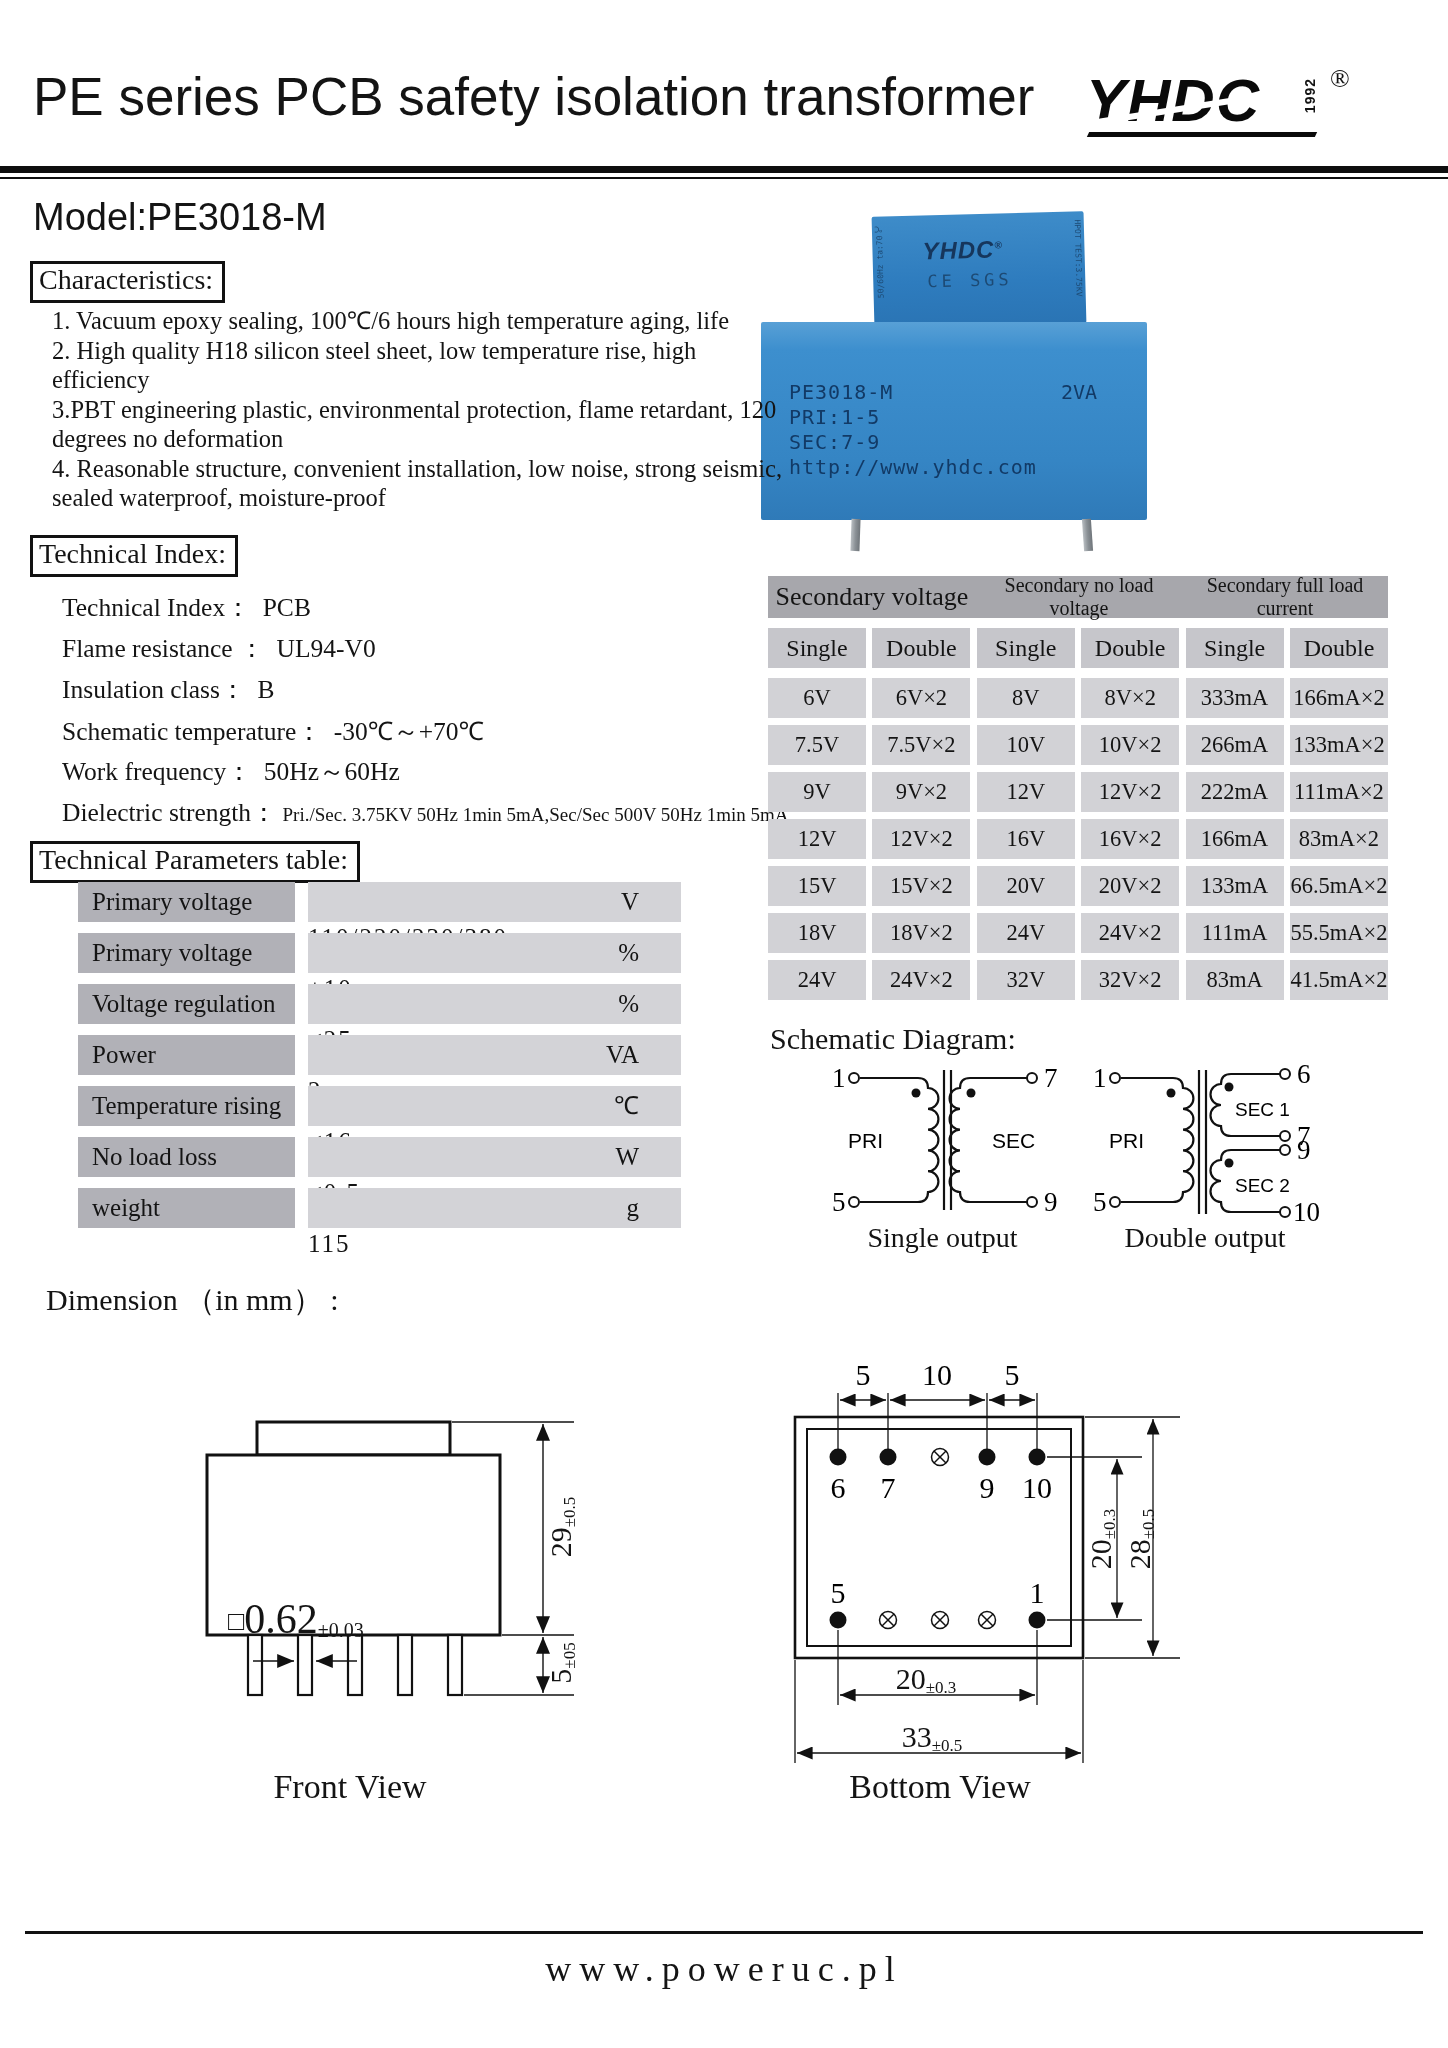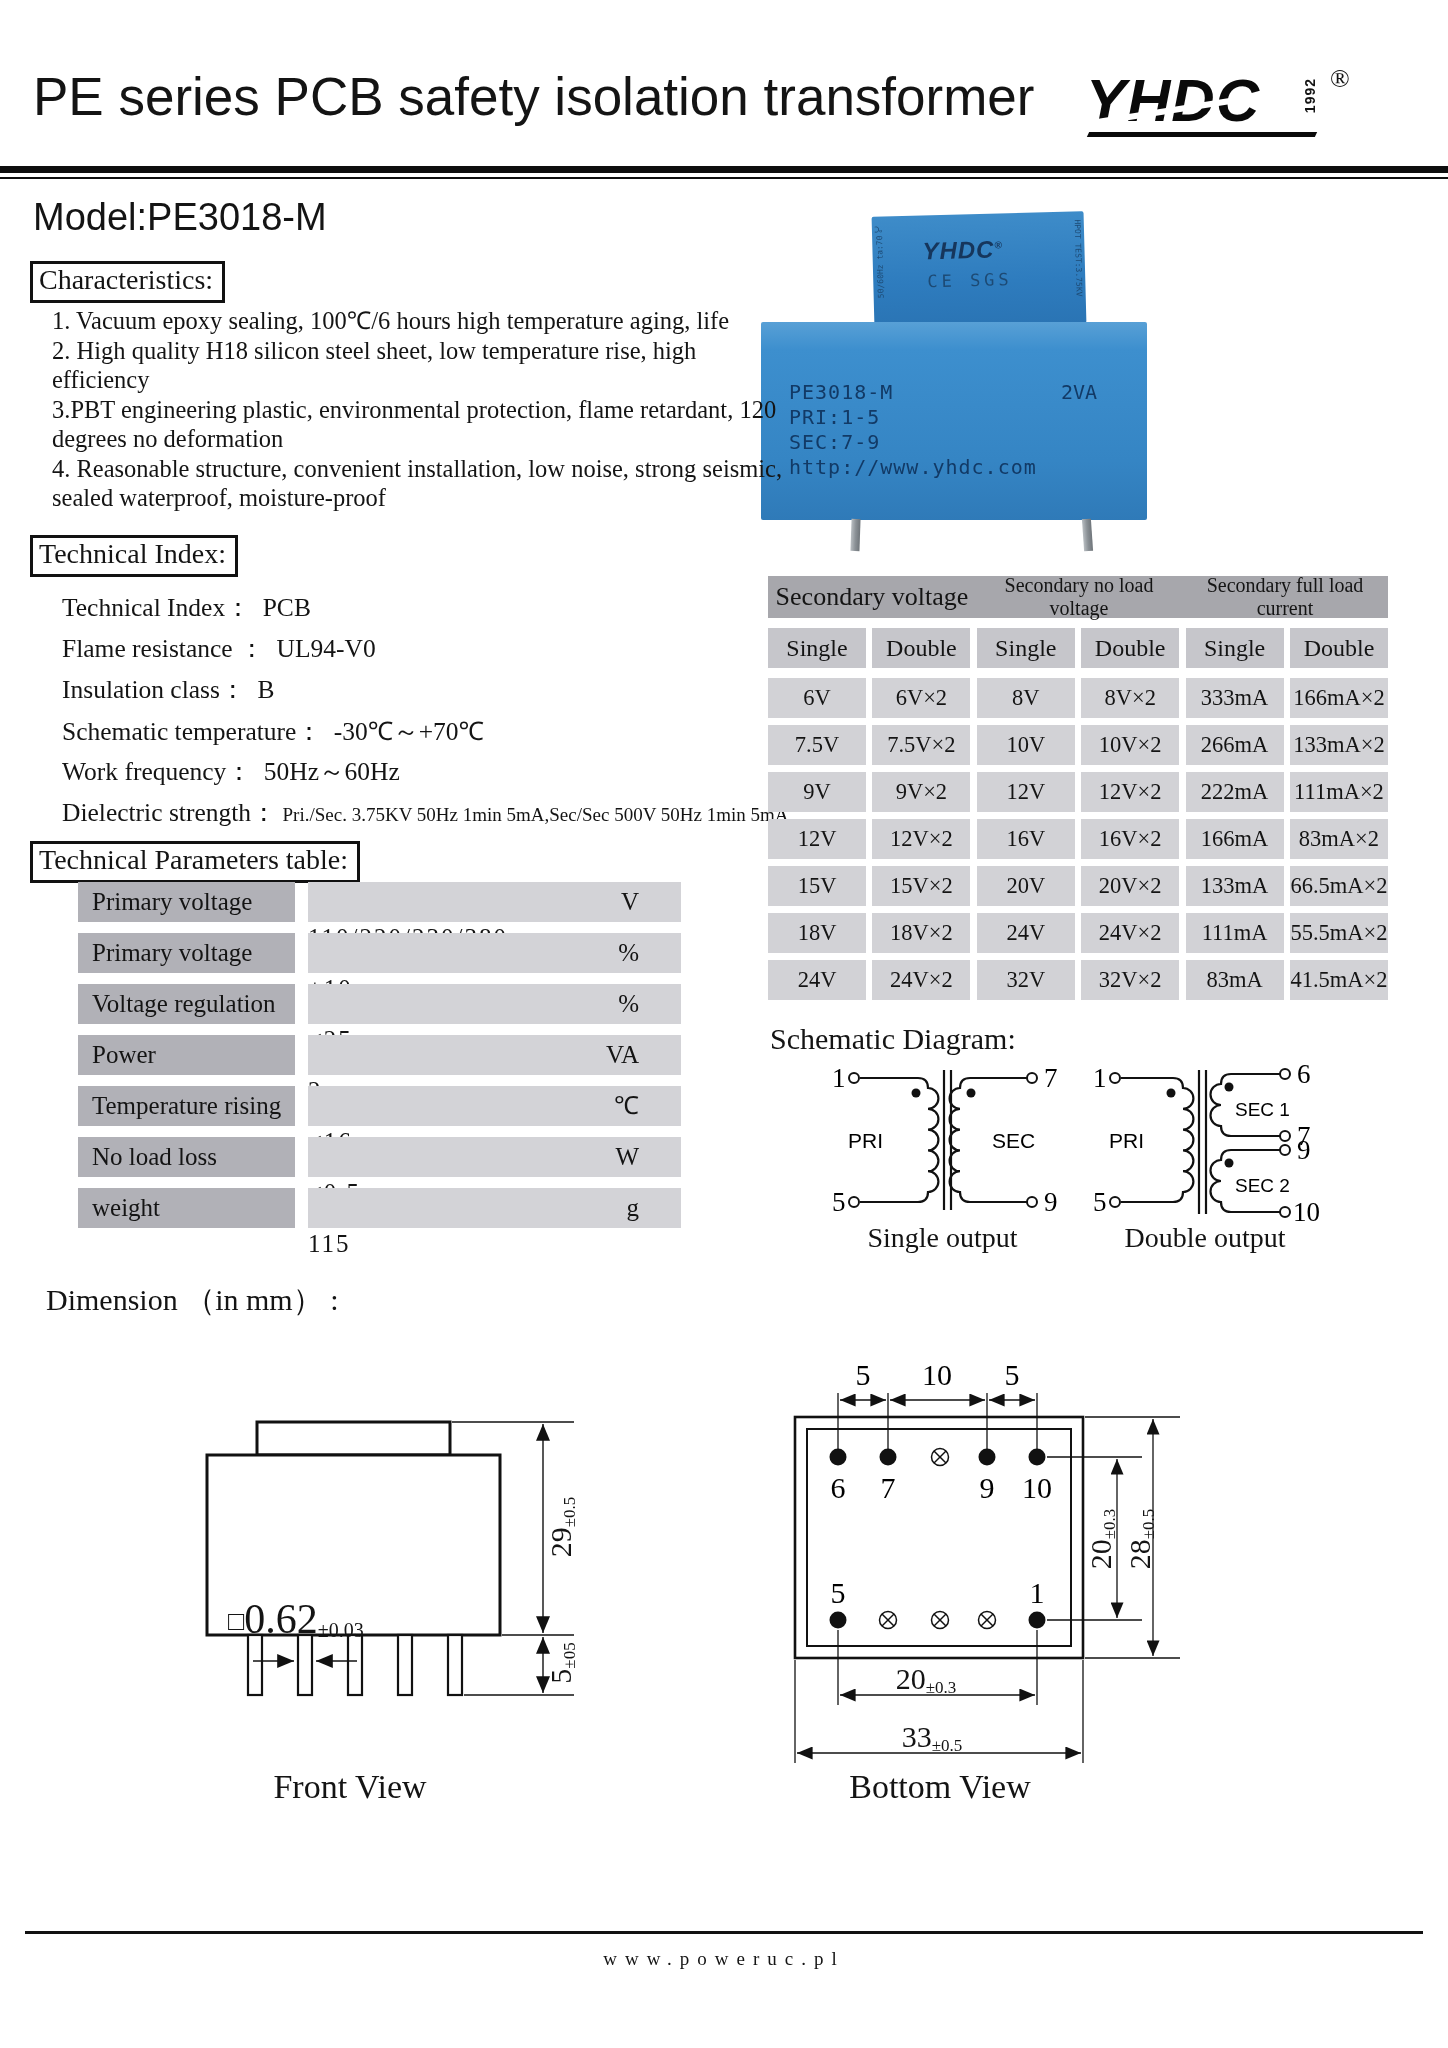--- a/index.html
+++ b/index.html
@@ -83,21 +83,21 @@
             color:#1d4a74;letter-spacing:4px;}
   .photo-body{position:absolute;left:6px;top:110px;width:386px;height:198px;border-radius:2px;
               background:linear-gradient(180deg,#58a0d6 0%,#3d8fce 14%,#3585c4 70%,#2f7ab8 100%);}
   .body-text{position:absolute;left:28px;top:58px;font-family:"DejaVu Sans Mono",monospace;font-size:20px;
              line-height:25px;color:#123a66;letter-spacing:1px;white-space:pre;}
   .body-power{position:absolute;left:300px;top:58px;font-family:"DejaVu Sans Mono",monospace;font-size:20px;color:#123a66;}
   .photo-pin{position:absolute;top:307px;width:9px;height:32px;background:linear-gradient(90deg,#b9bec2,#8b9196,#6f757a);}
 
   
   .footer-line{left:25px;top:1931px;width:1398px;height:3px;background:#111;}
-  .footer-url{left:0;top:1948px;width:1448px;text-align:center;font-size:19px;letter-spacing:8px;font-family:Liberation Serif, serif;}
+  .footer-url{left:0;top:1948px;width:1448px;text-align:center;font-size:36px;letter-spacing:8px;font-family:Liberation Serif, serif;}
 </style>
 </head>
 <body>
 
 <div class="page">
 
   <div class="abs main-title">PE series PCB safety isolation transformer</div>
   <div class="abs logo">
     <span class="logo-text">YHDC</span>
     <span class="logo-stripe"></span>

